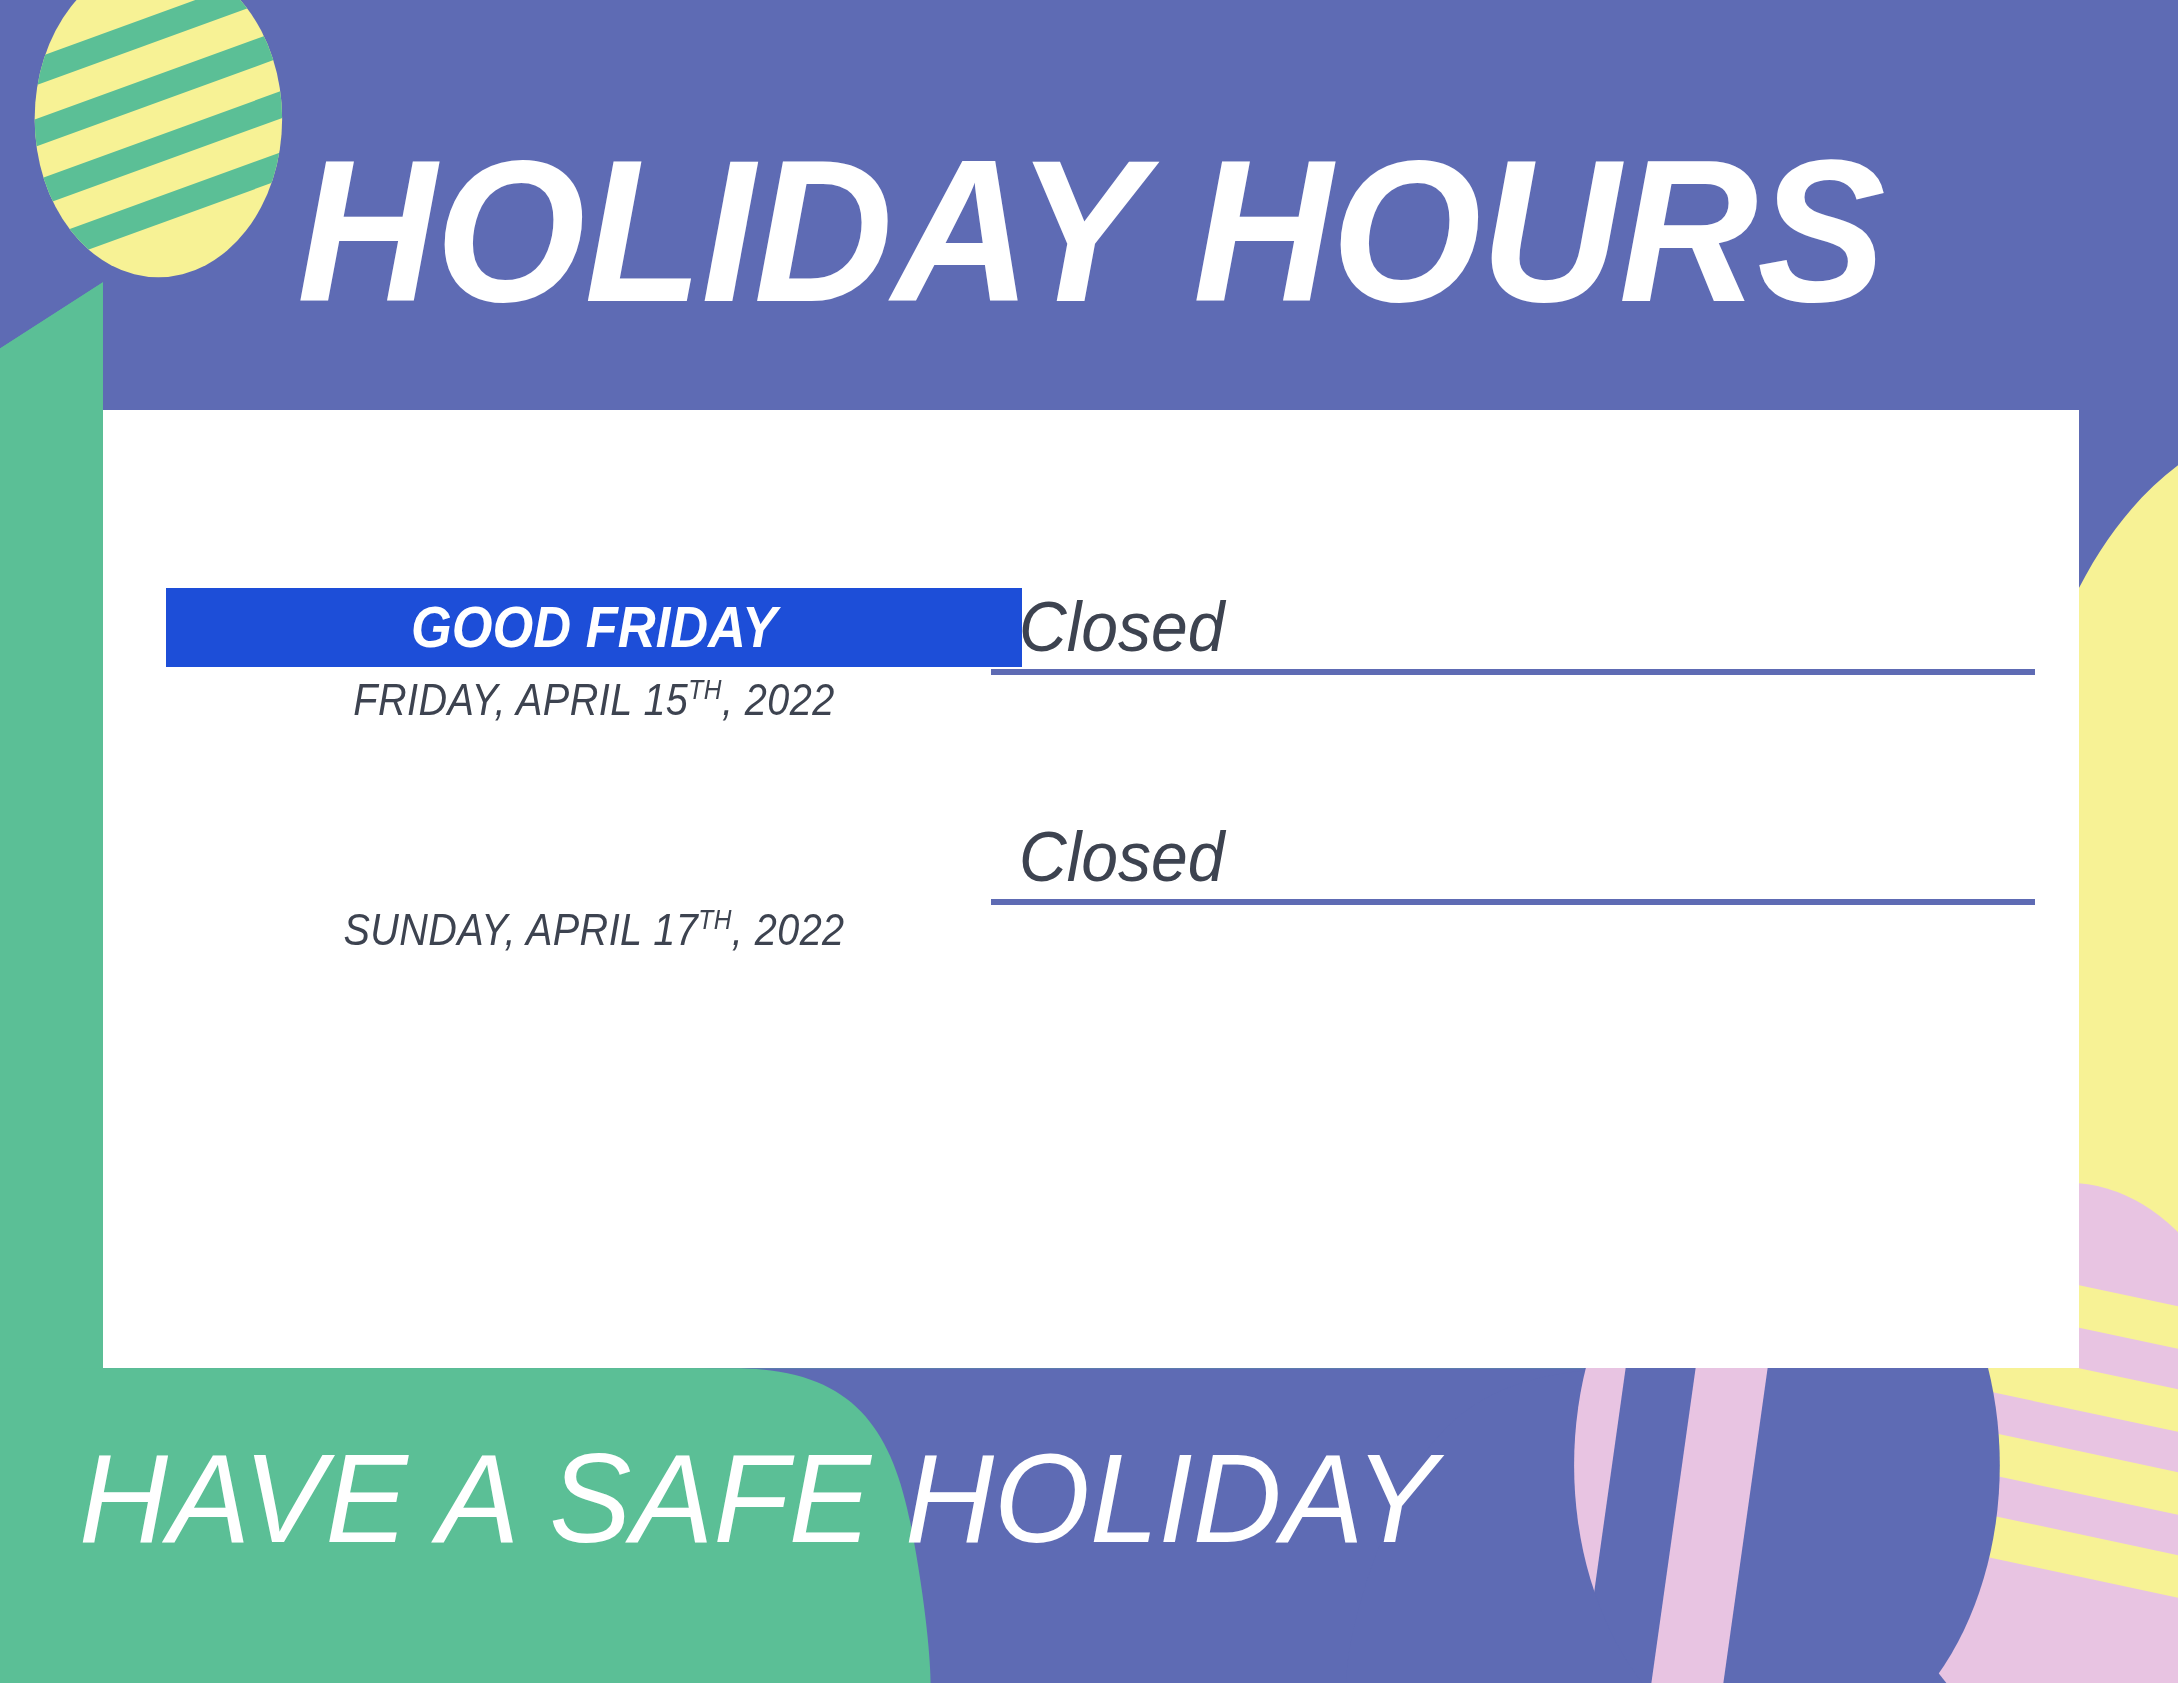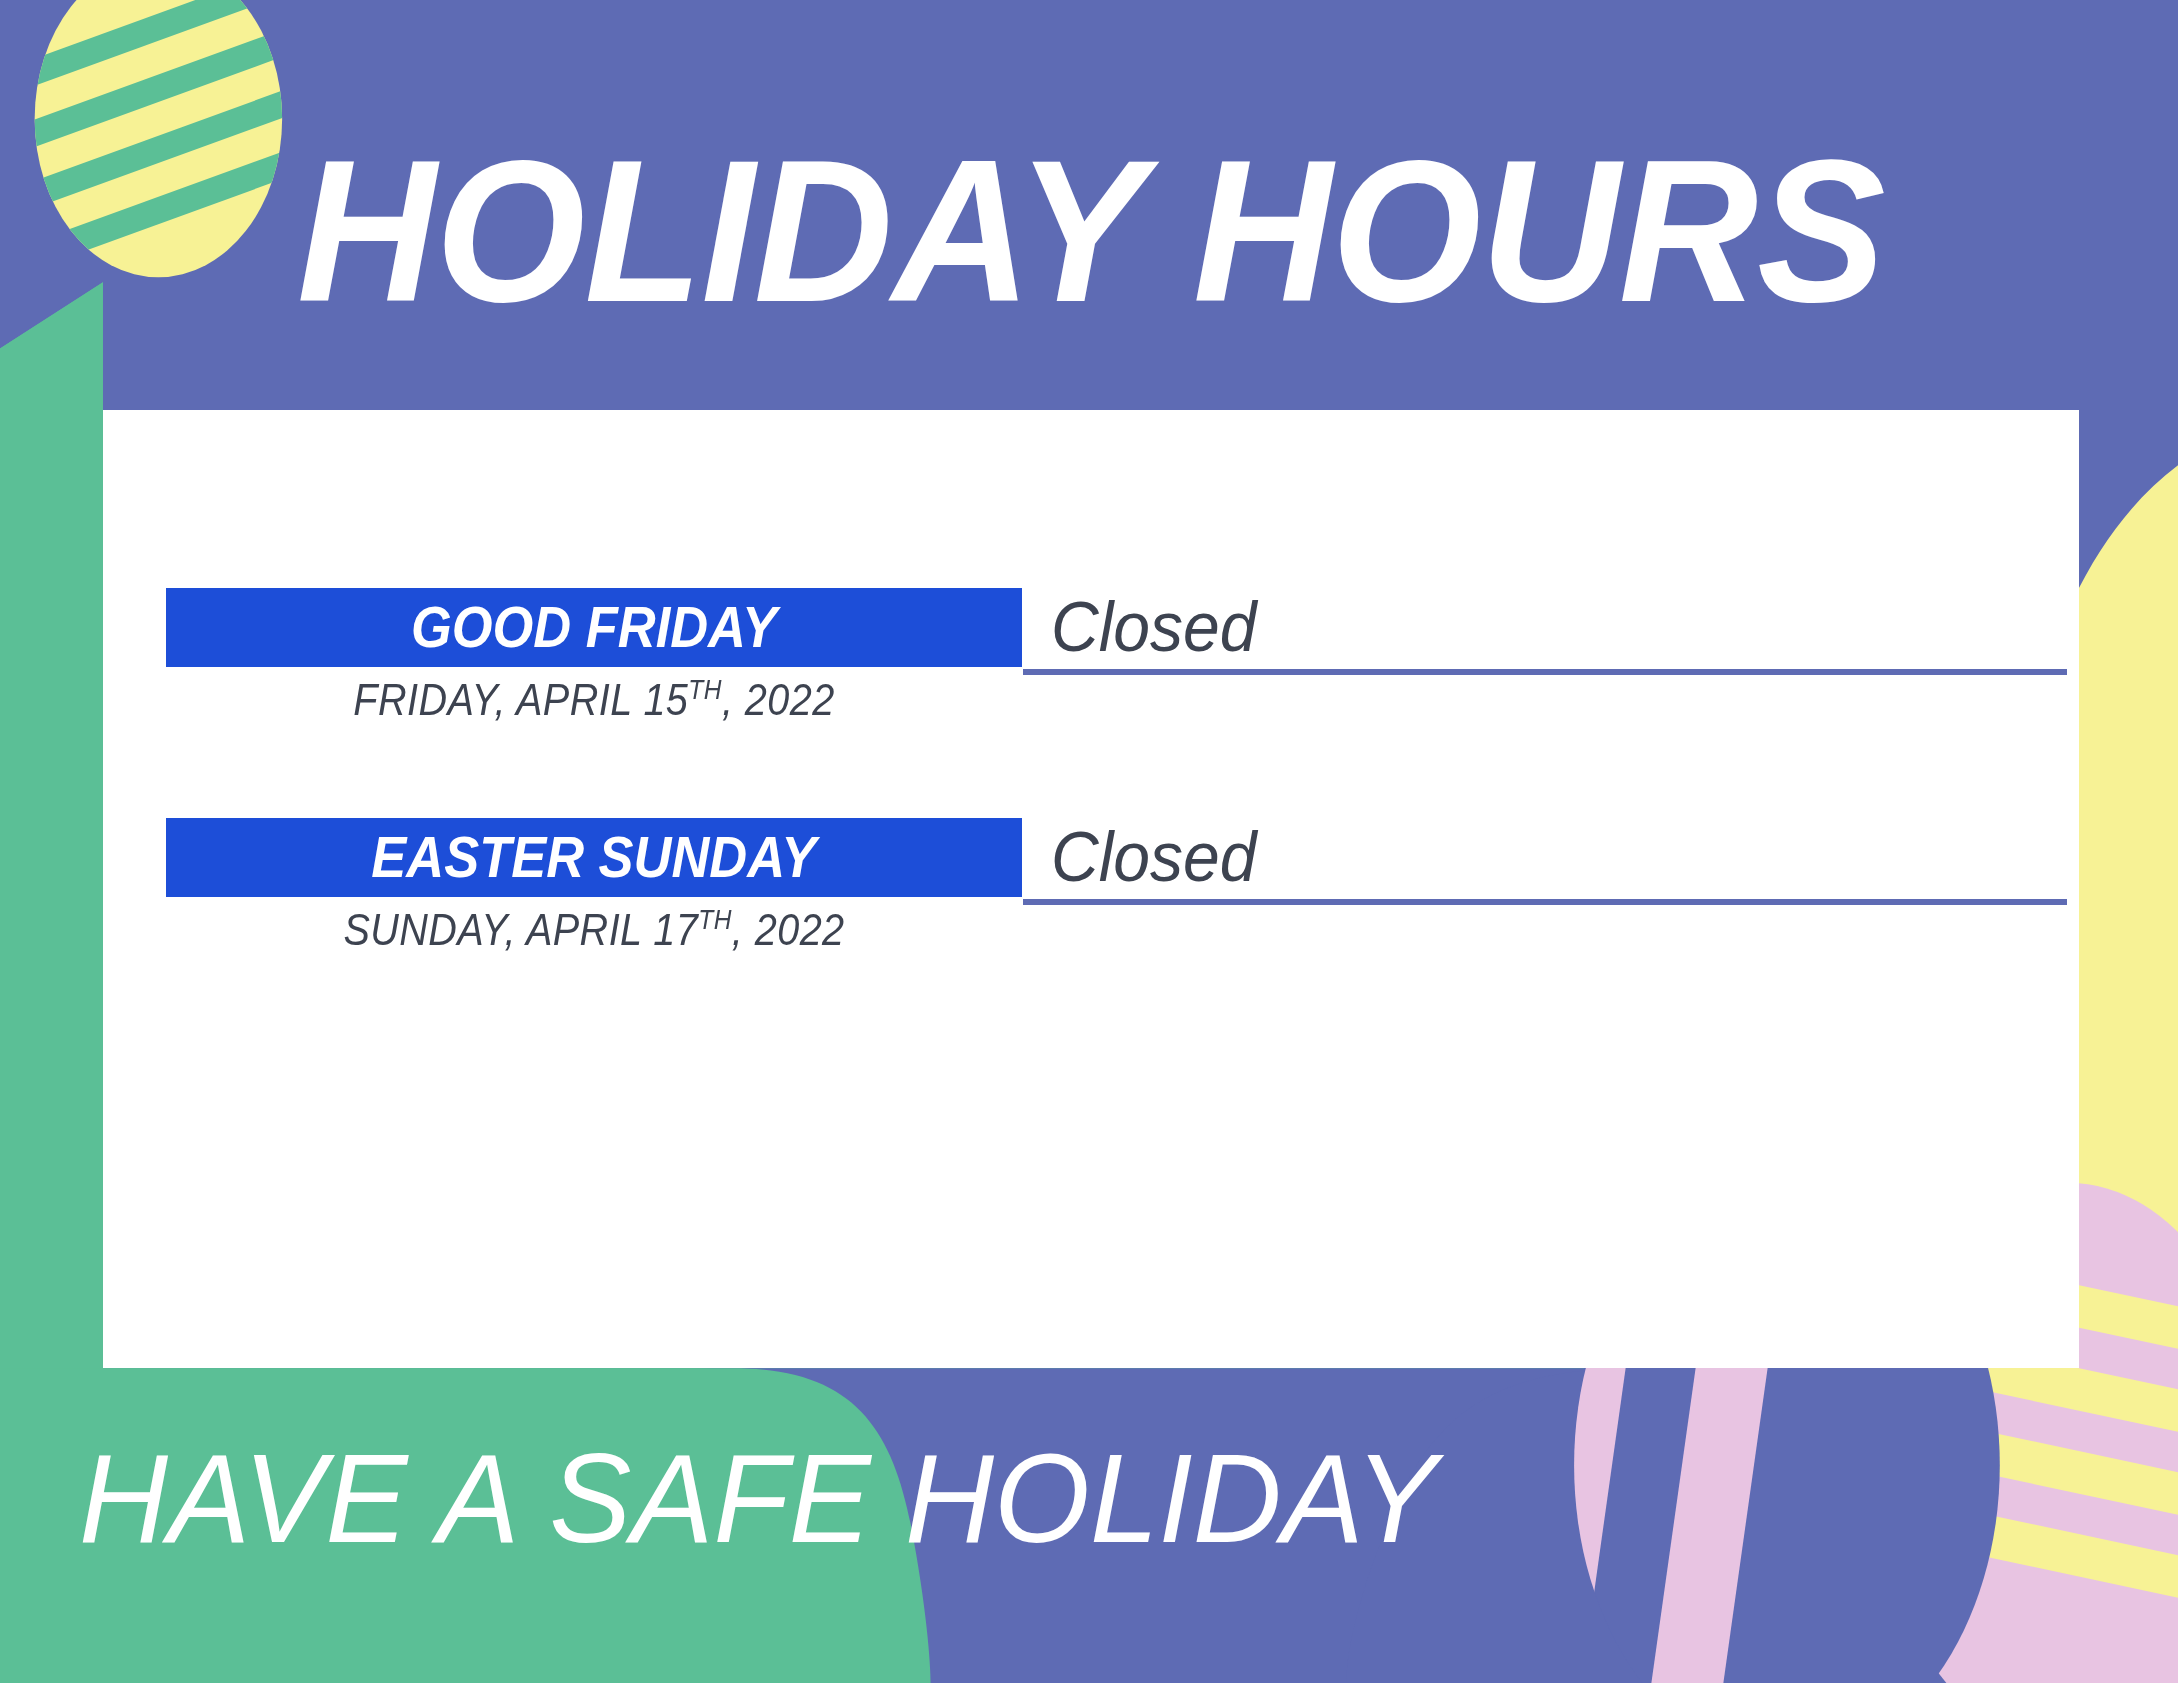--- a/index.html
+++ b/index.html
@@ -108,21 +108,21 @@
     transform:scaleX(0.88);
   }
   .sub-date sup {
     font-size:0.62em;
     vertical-align:super;
     line-height:0;
   }
 
   .value-wrap {
     position:absolute;
-    left:920px;
+    left:888px;
     top:-4px;
     width:1044px;
     height:91px;
     text-align:right;
   }
   .value-text {
     position:absolute;
     left:28px;
     bottom:10px;
     color:#3D4350;
@@ -235,23 +235,20 @@
         <span class="label-bar-text">GOOD FRIDAY</span>
       </div>
       <div class="sub-date"><span>FRIDAY, APRIL 15</span><sup>TH</sup><span>, 2022</span></div>
       <div class="value-wrap">
         <span class="value-text">Closed</span>
         <span class="value-rule"></span>
       </div>
     </div>
 
     <div class="row row-1">
-      <div class="label-bar">
-        <span class="label-bar-text">EASTER SUNDAY</span>
-      </div>
       <div class="sub-date"><span>SUNDAY, APRIL 17</span><sup>TH</sup><span>, 2022</span></div>
       <div class="value-wrap">
         <span class="value-text">Closed</span>
         <span class="value-rule"></span>
       </div>
     </div>
 
 
   </div>
 

